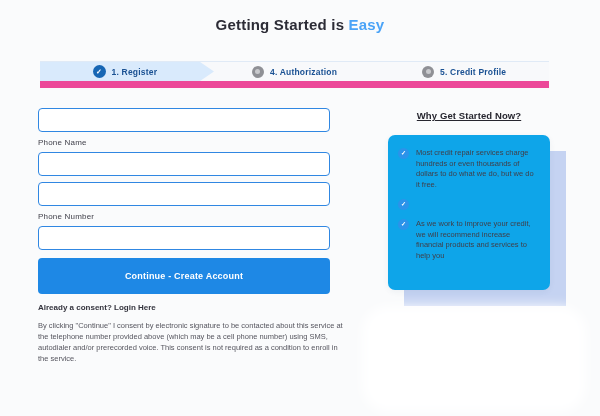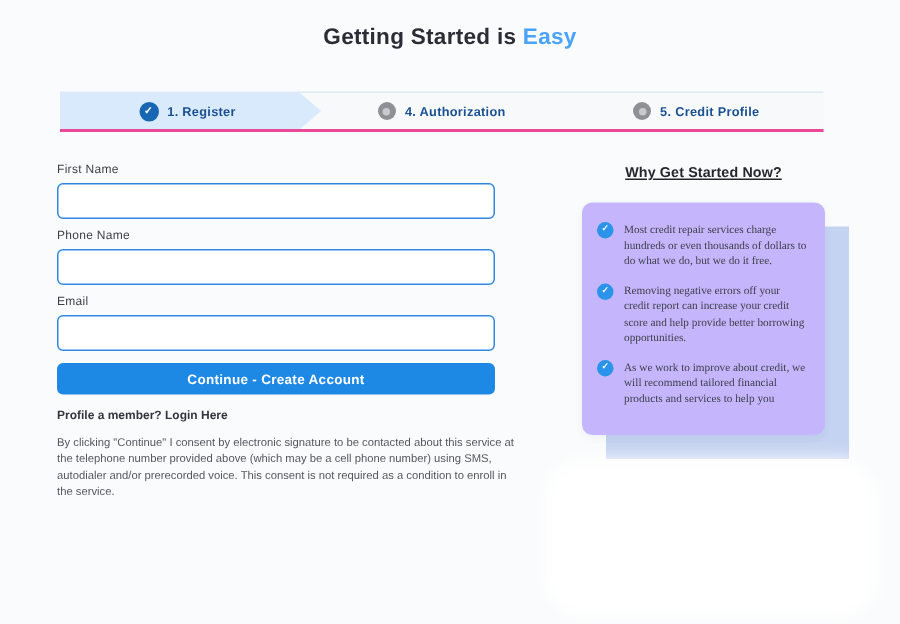--- a/index.html
+++ b/index.html
@@ -7,53 +7,53 @@
   #screen{position:relative;width:600px;height:416px;background:#fafbfc;overflow:hidden;}
   *{box-sizing:border-box;}
 
   
   .page-title{position:absolute;top:16px;left:0;width:100%;text-align:center;
     font-size:15px;font-weight:700;color:#2c2c36;letter-spacing:.2px;}
   .page-title .hl{color:#4aa3f7;}
 
   
   .stepper{position:absolute;left:40px;top:61px;width:509px;height:27px;
-    background:#f8f9fb;border-top:1px solid #e0eaf6;border-bottom:2px solid #ec4899;
+    background:#f8f9fb;border-top:1px solid #e0eaf6;border-bottom:7px solid #ec4899;
     display:flex;}
   .step-active-bg{position:absolute;left:0;top:0;width:174px;height:100%;
     background:#d9eafc;
     clip-path:polygon(0 0,92% 0,100% 50%,92% 100%,0 100%);}
   .step{flex:1;display:flex;align-items:center;justify-content:center;gap:6px;
     position:relative;z-index:2;cursor:pointer;}
   .step-label{font-size:8.5px;font-weight:700;color:#1a5193;letter-spacing:.2px;}
   .step-icon-done{width:13px;height:13px;border-radius:50%;background:#1766b4;
     color:#ffffff;font-size:7px;line-height:13px;text-align:center;font-weight:700;}
   .step-icon-pending{width:12px;height:12px;border-radius:50%;background:#8f9095;position:relative;}
   .step-icon-pending::after{content:"";position:absolute;left:3.5px;top:3.5px;width:5px;height:5px;
     border-radius:50%;background:#c9cacd;}
 
   
   .form-col{position:absolute;left:38px;top:108px;width:292px;}
   .field-group{margin-bottom:6px;}
   .field-label{display:block;font-size:8px;line-height:9px;color:#3f3f49;margin-bottom:5px;letter-spacing:.2px;}
   .field-input{display:block;width:292px;height:24px;border:1.5px solid #3087e2;border-radius:4px;
     background:#ffffff;outline:none;font-size:9px;padding:0 6px;color:#333;}
-  .submit-btn{margin-top:2px;width:292px;height:21px;background:#1e88e5;border:none;border-radius:4px;
+  .submit-btn{margin-top:2px;width:292px;height:36px;background:#1e88e5;border:none;border-radius:4px;
     color:#ffffff;font-size:9px;font-weight:600;letter-spacing:.2px;cursor:pointer;
     font-family:"Liberation Sans",sans-serif;}
   .login-line{margin-top:9px;font-size:8px;font-weight:700;color:#34343e;cursor:pointer;}
   .disclaimer{margin-top:8px;width:305px;font-size:7.5px;line-height:11px;color:#56565f;}
 
   
   .benefits-heading{position:absolute;left:388px;top:110px;width:162px;text-align:center;
     font-size:9.5px;font-weight:700;color:#26262f;letter-spacing:.1px;text-decoration:underline;}
   .benefits-wrap{position:absolute;left:388px;top:135px;width:178px;height:171px;}
   .benefits-blue{position:absolute;left:16px;top:16px;width:162px;height:155px;background:#c5d3f2;}
-  .benefits-card{position:absolute;left:0;top:0;width:162px;height:155px;background:#c4b5fd;
-    border-radius:7px;box-shadow:0 2px 6px rgba(40,60,100,0.06);padding:13px 12px 0 10px;overflow:hidden;font-family:Liberation Serif, serif;}
+  .benefits-card{position:absolute;left:0;top:0;width:162px;height:155px;background:#0ea5e9;
+    border-radius:7px;box-shadow:0 2px 6px rgba(40,60,100,0.06);padding:13px 12px 0 10px;overflow:hidden;}
   .benefit-item{display:flex;gap:7px;margin-bottom:9px;}
   .benefit-check{flex:0 0 auto;width:11px;height:11px;border-radius:50%;background:#2b93ea;
     color:#ffffff;font-size:6px;line-height:11px;text-align:center;font-weight:700;}
   .benefit-text{font-size:7.5px;line-height:10.5px;color:#40404b;}
 
   
   .white-blob{position:absolute;left:370px;top:314px;width:208px;height:90px;background:#ffffff;
     border-radius:18px;box-shadow:0 0 12px 8px rgba(255,255,255,0.95);}
 </style>
 </head>
@@ -74,50 +74,51 @@
       <span class="step-label">4. Authorization</span>
     </div>
     <div class="step">
       <span class="step-icon-pending"></span>
       <span class="step-label">5. Credit Profile</span>
     </div>
   </div>
 
   <div class="form-col">
     <div class="field-group">
-      <label class="field-label">First Name</label>
       <input class="field-input" type="text" placeholder="" style="">
     </div>
     <div class="field-group">
       <label class="field-label">Phone Name</label>
       <input class="field-input" type="text" placeholder="" style="">
     </div>
     <div class="field-group">
-      <label class="field-label">Email</label>
+      <input class="field-input" type="text" placeholder="" style="">
+    </div>
+    <div class="field-group">
+      <label class="field-label">Phone Number</label>
       <input class="field-input" type="text" placeholder="" style="">
     </div>
     <button class="submit-btn">Continue - Create Account</button>
-    <div class="login-line">Profile a member? Login Here</div>
+    <div class="login-line">Already a consent? Login Here</div>
     <div class="disclaimer">By clicking "Continue" I consent by electronic signature to be contacted about this service at the telephone number provided above (which may be a cell phone number) using SMS, autodialer and/or prerecorded voice. This consent is not required as a condition to enroll in the service.</div>
   </div>
 
   <div class="benefits-heading">Why Get Started Now?</div>
   <div class="benefits-wrap">
     <div class="benefits-blue"></div>
     <div class="benefits-card">
       <div class="benefit-item">
         <span class="benefit-check">✓</span>
         <span class="benefit-text">Most credit repair services charge hundreds or even thousands of dollars to do what we do, but we do it free.</span>
       </div>
       <div class="benefit-item">
         <span class="benefit-check">✓</span>
-        <span class="benefit-text">Removing negative errors off your credit report can increase your credit score and help provide better borrowing opportunities.</span>
       </div>
       <div class="benefit-item">
         <span class="benefit-check">✓</span>
-        <span class="benefit-text">As we work to improve about credit, we will recommend tailored financial products and services to help you</span>
+        <span class="benefit-text">As we work to improve your credit, we will recommend increase financial products and services to help you</span>
       </div>
     </div>
   </div>
 
   <div class="white-blob"></div>
 
 </div>
 
 </body></html>

